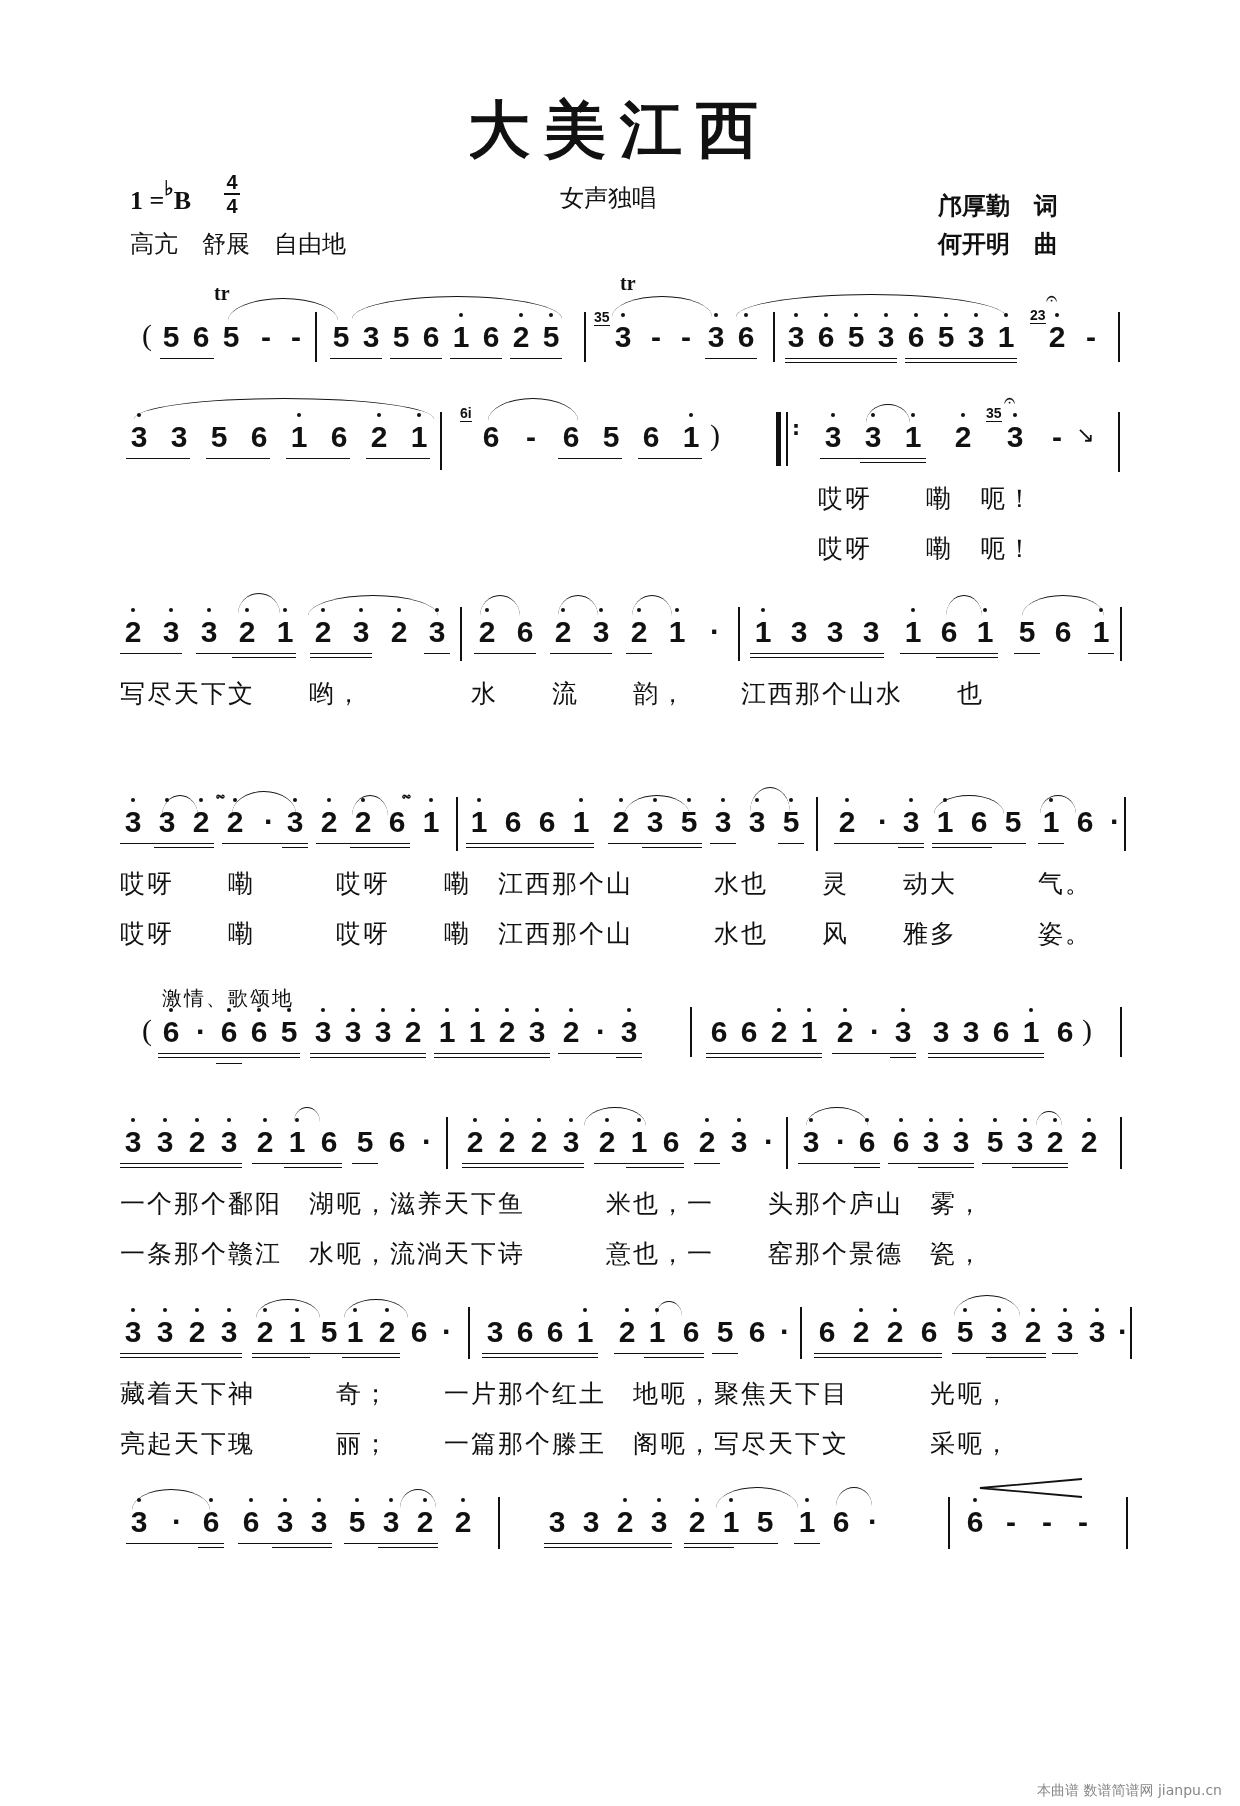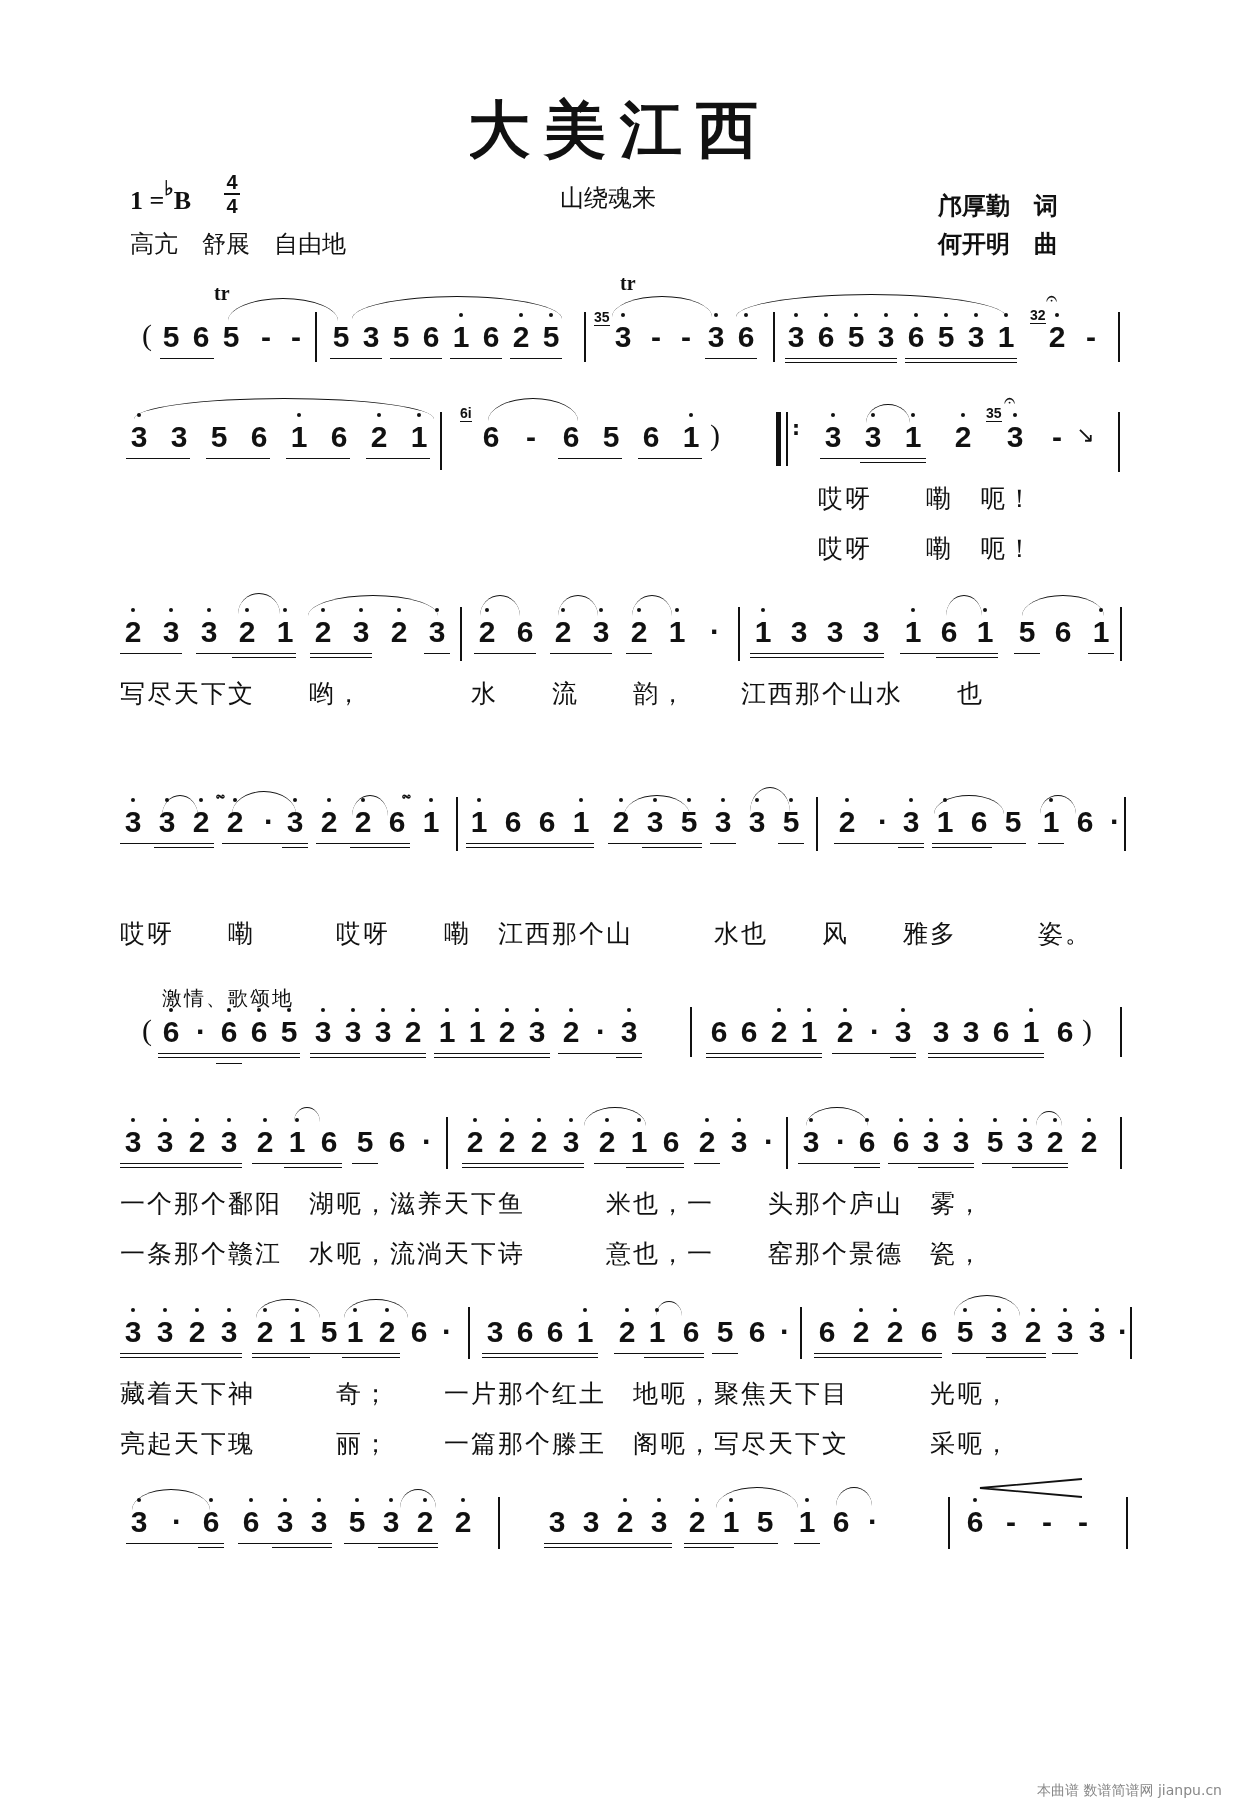--- a/index.html
+++ b/index.html
@@ -30,21 +30,21 @@
 <div class="title">大美江西</div>
 
 <div class="hdr key">
   <span>1 =</span><sup>♭</sup><span>B</span>
 </div>
 <div class="timesig">
   <div>4</div>
   <div class="line"></div>
   <div>4</div>
 </div>
-<div class="hdr" style="left:560px;top:182px;font-size:24px;">山绕魂来</div>
+<div class="hdr" style="left:560px;top:182px;font-size:24px;">女声独唱</div>
 <div class="hdr" style="left:130px;top:228px;font-size:24px;white-space:pre;">高亢　舒展　自由地</div>
 <div class="hdr" style="left:938px;top:190px;font-size:24px;font-weight:bold;font-family:'DejaVu Sans',sans-serif;white-space:pre;">邝厚勤　词</div>
 <div class="hdr" style="left:938px;top:228px;font-size:24px;font-weight:bold;font-family:'DejaVu Sans',sans-serif;white-space:pre;">何开明　曲</div>
 
 <div class="row" style="top:290px;">
   <span class="tr" style="left:214px;top:-8px;">tr</span>
   <span class="tr" style="left:620px;top:-18px;">tr</span>
   <div class="slur2" style="left:228px;top:8px;width:110px;height:22px;"></div>
   <div class="slur2" style="left:352px;top:6px;width:210px;height:22px;"></div>
   <div class="slur2" style="left:612px;top:6px;width:100px;height:20px;"></div>
@@ -83,21 +83,21 @@
   <span class="n hi" style="left:845px;">5</span>
   <span class="n hi" style="left:875px;">3</span>
   <span class="n hi" style="left:905px;">6</span>
   <span class="n hi" style="left:935px;">5</span>
   <span class="n hi" style="left:965px;">3</span>
   <span class="n hi" style="left:995px;">1</span>
   <div class="ul" style="left:785px;top:68px;width:112px;"></div>
   <div class="ul" style="left:785px;top:72px;width:112px;"></div>
   <div class="ul" style="left:905px;top:68px;width:112px;"></div>
   <div class="ul" style="left:905px;top:72px;width:112px;"></div>
-  <div class="grace" style="left:1030px;top:18px;"><span>32</span><div class="gl"></div></div>
+  <div class="grace" style="left:1030px;top:18px;"><span>23</span><div class="gl"></div></div>
   <span class="n hi" style="left:1046px;">2</span>
   <span class="mark" style="left:1046px;top:-4px;">𝄐</span>
   <span class="n" style="left:1080px;">-</span>
   <div class="bar" style="left:1118px;top:22px;height:50px;"></div>
 </div>
 
 <div class="row" style="top:390px;height:180px;">
   <div class="slur2" style="left:134px;top:8px;width:300px;height:20px;"></div>
   <div class="slur2" style="left:488px;top:8px;width:90px;height:22px;"></div>
   <div class="slur2" style="left:866px;top:14px;width:44px;height:18px;"></div>
@@ -250,20 +250,21 @@
   <span class="n" style="left:1002px;">5</span>
   <span class="n hi" style="left:1040px;">1</span>
   <span class="n" style="left:1074px;">6</span>
   <span class="n" style="left:1104px;">·</span>
   <div class="ul" style="left:834px;top:68px;width:90px;"></div>
   <div class="ul" style="left:898px;top:72px;width:26px;"></div>
   <div class="ul" style="left:932px;top:68px;width:94px;"></div>
   <div class="ul" style="left:932px;top:72px;width:60px;"></div>
   <div class="ul" style="left:1038px;top:68px;width:26px;"></div>
   <div class="bar" style="left:1124px;top:22px;height:54px;"></div>
+  <div class="lyr" style="left:120px;top:92px;">哎呀　　嘞　　　哎呀　　嘞　江西那个山　　　水也　　灵　　动大　　　气。</div>
   <div class="lyr" style="left:120px;top:142px;">哎呀　　嘞　　　哎呀　　嘞　江西那个山　　　水也　　风　　雅多　　　姿。</div>
 </div>
 
 <div class="row" style="top:985px;height:100px;">
   <div class="lyr" style="left:162px;top:0px;font-size:20px;">激情、歌颂地</div>
   <span class="paren" style="left:142px;">(</span>
   <span class="n hi" style="left:160px;">6</span>
   <span class="n" style="left:190px;">·</span>
   <span class="n hi" style="left:218px;">6</span>
   <span class="n hi" style="left:248px;">6</span>

